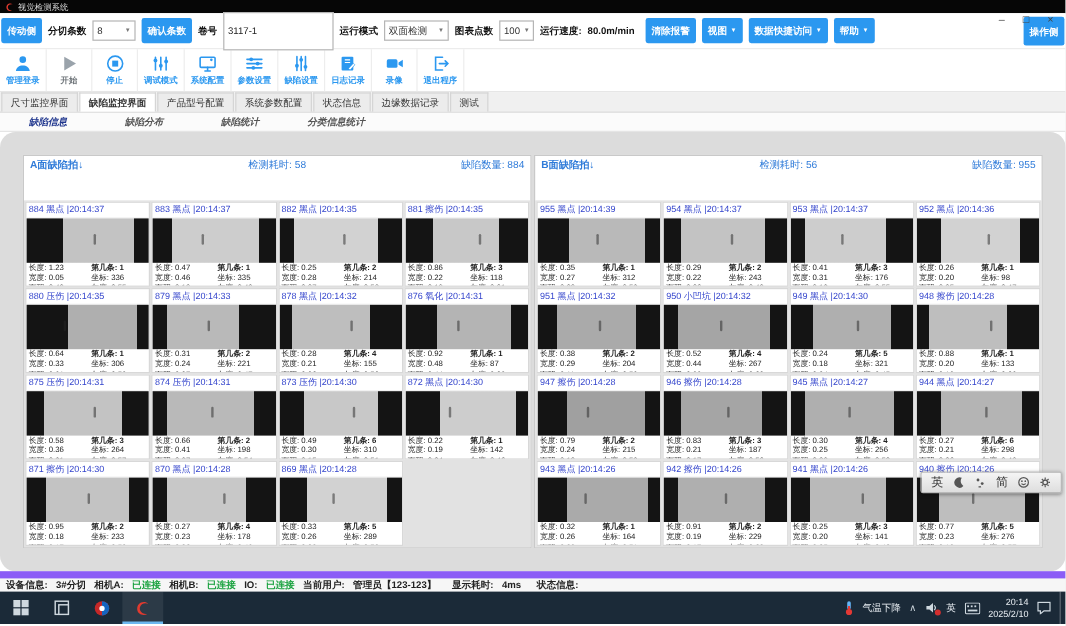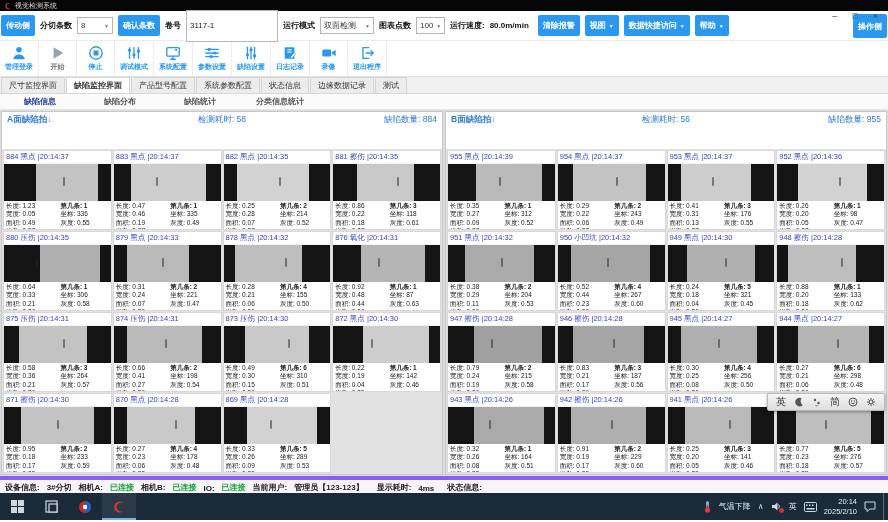--- a/index.html
+++ b/index.html
@@ -28,43 +28,43 @@
   .toolbar2{height:36px;display:flex;align-items:stretch;border-bottom:1px solid #e0e0e0;background:#fff;}
   .action{min-width:38px;padding:0 5px;display:flex;flex-direction:column;align-items:center;justify-content:center;gap:1px;border-right:1px solid #ededed;cursor:pointer;}
   .action .albl{font-size:7px;color:#2b98f0;font-weight:700;white-space:nowrap;}
   .action.disabled .albl{color:#6d7378;}
   .action svg{width:16px;height:16px;display:block;}
 
   
   .tabs{height:17px;background:#f0f0f0;display:flex;align-items:flex-end;padding:1px 1px 0;gap:1px;border-bottom:1px solid #d8d8d8;}
   .tab{font-size:8px;padding:2px 7px;background:#ececec;border:1px solid #d5d5d5;border-bottom:none;color:#333;white-space:nowrap;cursor:pointer;}
   .tab.active{background:#fff;font-weight:700;}
-  .subtabs{height:16px;display:flex;align-items:center;background:#fbfbfb;border-bottom:1px solid #e5e5e5;}
+  .subtabs{height:16px;display:flex;align-items:center;background:#fbfbfb;border-bottom:1px solid #e5e5e5;font-style:italic;}
   .subtab{font-size:8px;font-weight:700;color:#555;width:80px;text-align:center;cursor:pointer;}
   .subtab.active{color:#22388f;}
 
   
-  .panels{height:366px;display:flex;gap:2px;background:#dcdcdc;padding:1px;}
+  .panels{height:366px;display:flex;gap:2px;background:#dcdcdc;padding:19px;border-radius:13px;}
   .panel{flex:1;background:#fff;border:1px solid #c9c9c9;display:flex;flex-direction:column;min-width:0;}
   .phead{height:15px;display:flex;align-items:center;padding:0 5px;font-size:8.5px;flex:none;}
   .ptitle{color:#2f7bd9;font-weight:700;flex:1;}
   .ptime{color:#2f7bd9;flex:1;text-align:center;white-space:nowrap;}
   .pcount{color:#2f7bd9;flex:1;text-align:right;white-space:nowrap;}
   .cards{flex:1;display:grid;grid-template-columns:repeat(4,1fr);grid-template-rows:repeat(4,1fr);gap:1px;background:#e2e2e2;padding:1px;min-height:0;margin-top:22px;}
   .card{background:#fff;border:1px solid #d8d8d8;display:flex;flex-direction:column;overflow:hidden;cursor:pointer;}
   .chead{font-size:7.5px;color:#3344cc;padding:1px 2px;white-space:nowrap;overflow:hidden;border-bottom:1px solid #f2f2f2;flex:none;}
   .cimg{height:37px;position:relative;flex:none;}
   .cmark{position:absolute;top:36%;width:2px;height:9px;background:rgba(35,35,35,.5);border-radius:1px;}
   .cinfo{flex:1;display:flex;font-size:6.5px;line-height:1.3;color:#222;padding:1px 2px;gap:2px;overflow:hidden;}
   .cil{width:52%;white-space:nowrap;}
   .cir{width:48%;white-space:nowrap;}
   .cir div:first-child{font-weight:700;}
 
   
-  .statusbar{height:17px;background:#f6f6f6;border-top:4px solid #8b5cf6;display:flex;align-items:flex-end;gap:7px;padding:0 5px;font-size:8px;font-weight:700;color:#222;white-space:nowrap;}
+  .statusbar{height:17px;background:#f6f6f6;border-top:6px solid #8b5cf6;display:flex;align-items:center;gap:7px;padding:0 5px;font-size:8px;font-weight:700;color:#222;white-space:nowrap;}
   .ok{color:#17a13d;}
 
   
   .taskbar{height:27px;background:#1b2a38;display:flex;align-items:center;color:#e8edf2;}
   .tb-left{display:flex;height:100%;}
   .tb-btn{width:34px;display:flex;align-items:center;justify-content:center;height:100%;cursor:pointer;}
   .tb-btn.active{background:rgba(255,255,255,.08);box-shadow:inset 0 -2px 0 #6cb8f0;}
   .tb-right{margin-left:auto;display:flex;align-items:center;height:100%;gap:7px;padding-right:1px;}
   .tb-txt{font-size:8px;white-space:nowrap;}
   .chev{font-size:8px;color:#cfd8df;}

